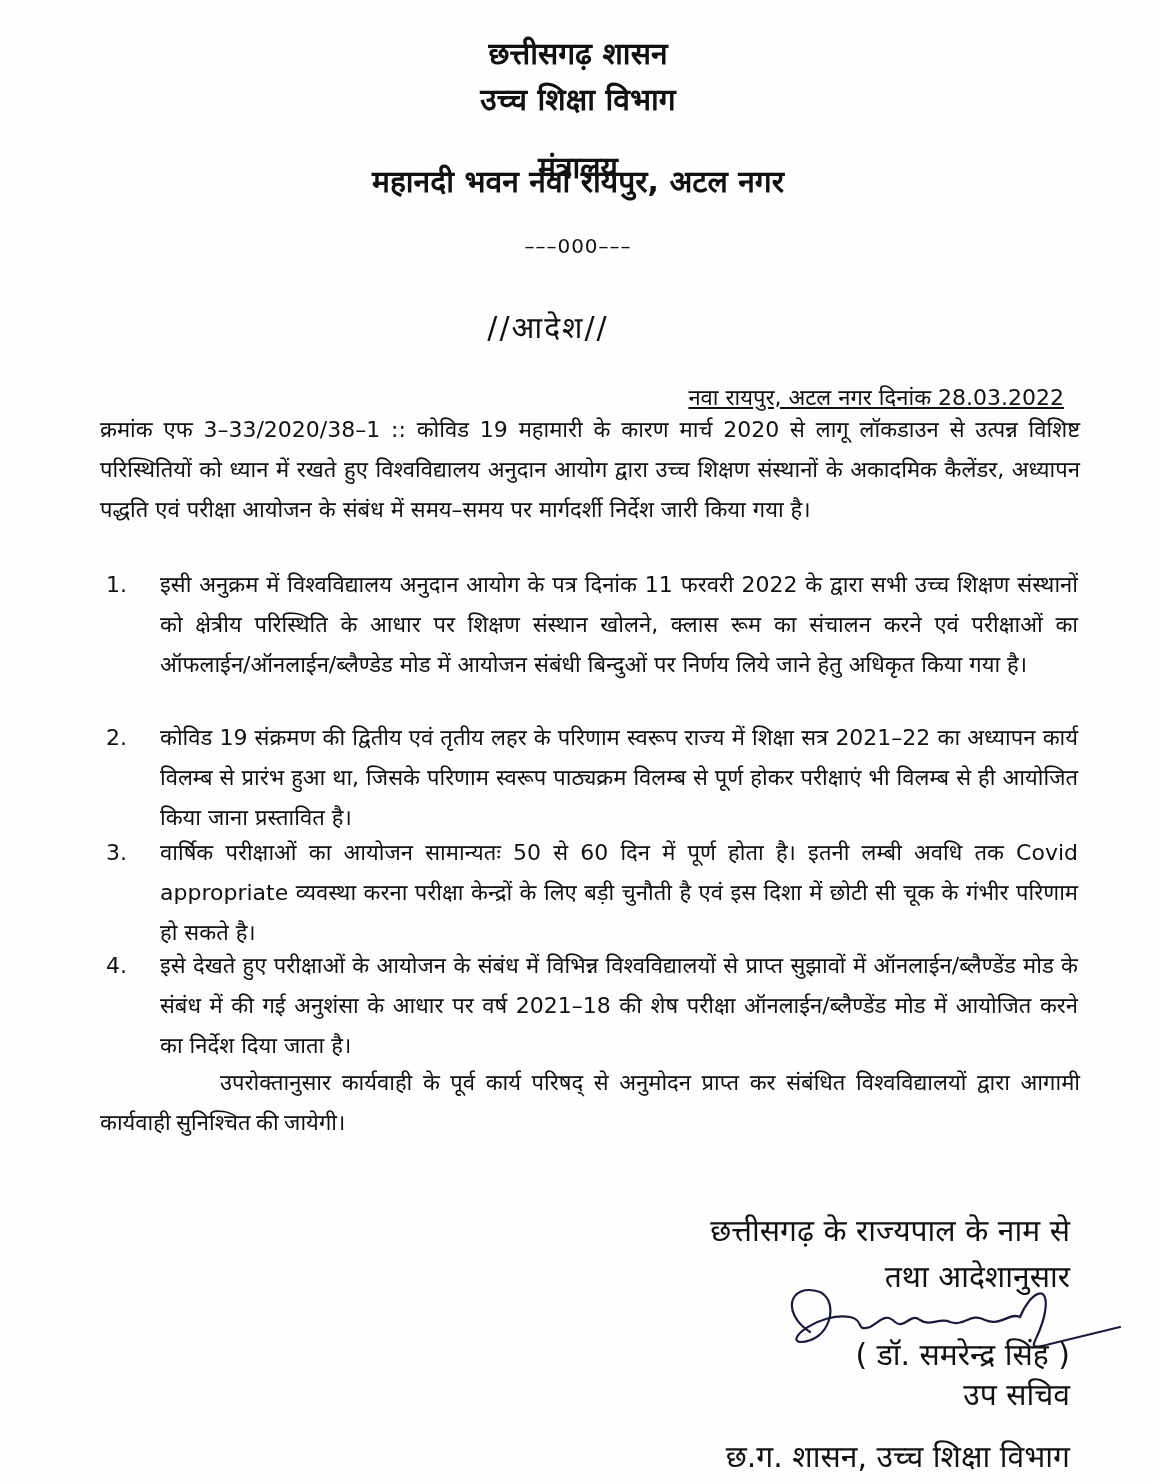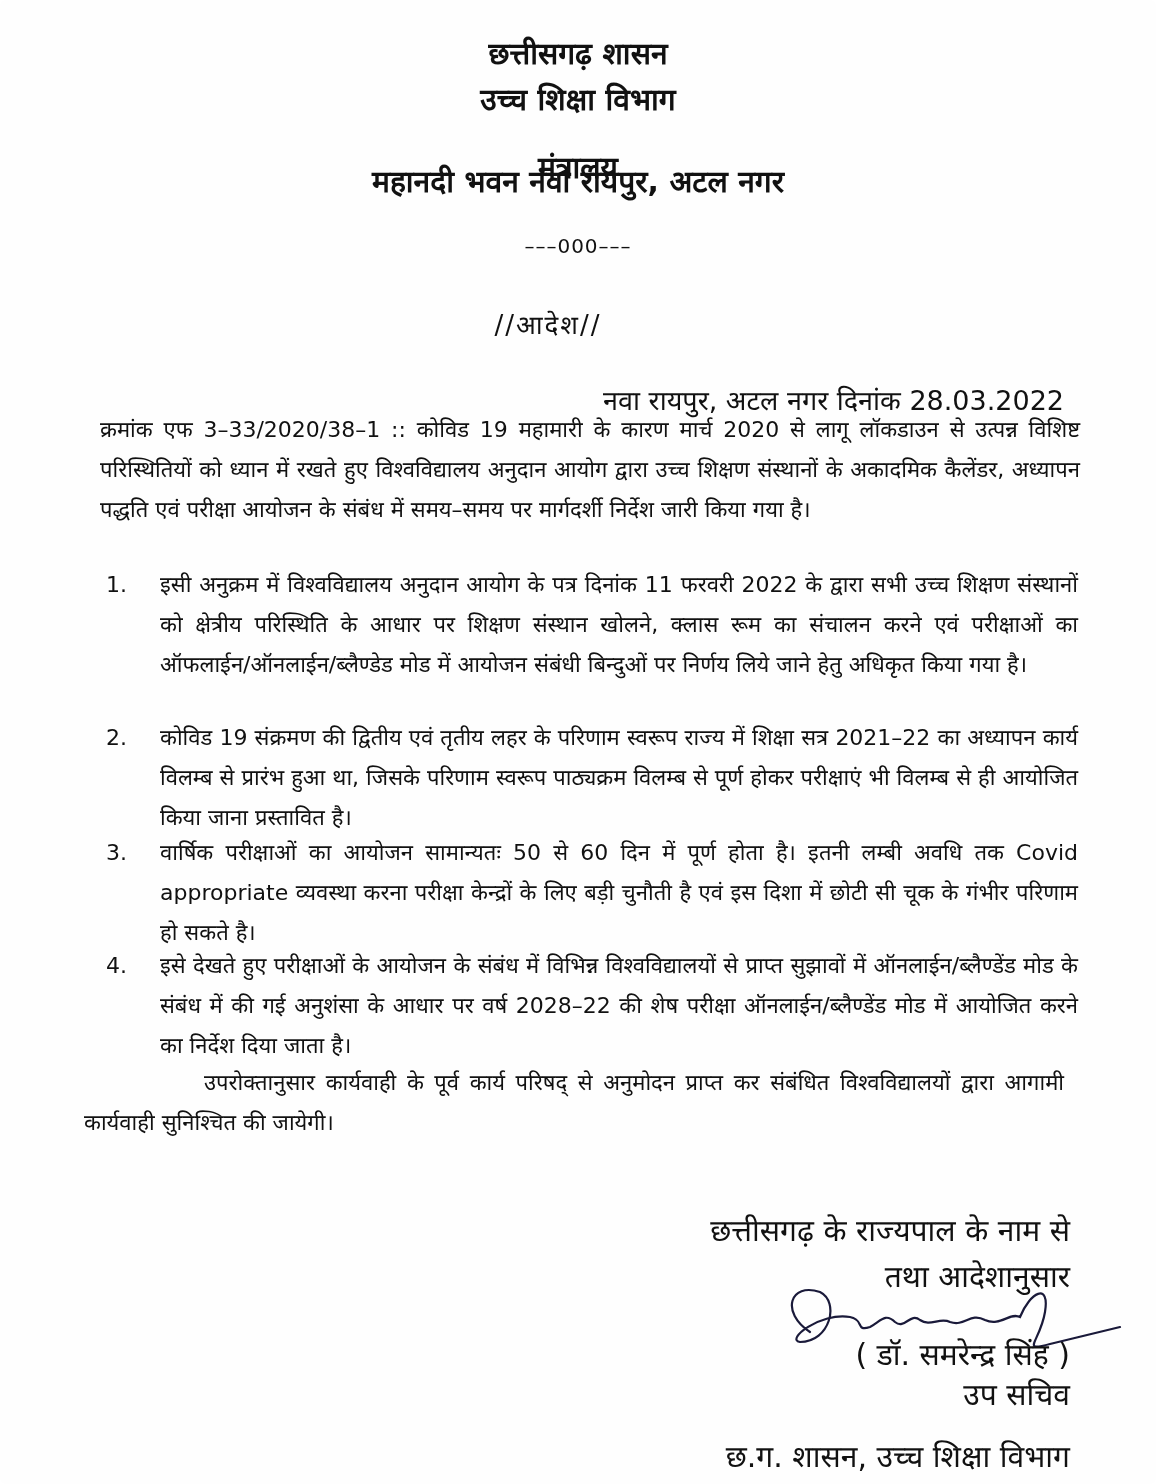--- a/index.html
+++ b/index.html
@@ -4,29 +4,29 @@
 <style>
   html, body { margin: 0; padding: 0; background: #ffffff; }
   body {
     width: 1156px; height: 1484px; position: relative; overflow: hidden;
     font-family: "DejaVu Sans", sans-serif; color: #111;
   }
   .page { position: absolute; left: 0; top: 0; width: 1156px; height: 1484px; background: #fefefe; border-radius: 6px; }
   .hdr { position: absolute; left: 0; width: 1156px; text-align: center; font-weight: bold; font-size: 30px; line-height: 40px; }
   .h1 { top: 34px; } .h2 { top: 80px; } .h3 { top: 122px; margin-top: 26px; } .h4 { top: 162px; }
   .sep { position: absolute; top: 234px; left: 0; width: 1156px; text-align: center; font-size: 20px; letter-spacing: 1px; }
-  .order { position: absolute; top: 306px; left: 0; width: 1096px; text-align: center; font-size: 26px; letter-spacing: 2px; }
-  .dateline { position: absolute; top: 381px; right: 92px; font-size: 27px; }
+  .order { position: absolute; top: 306px; left: 0; width: 1096px; text-align: center; font-size: 30px; letter-spacing: 2px; }
+  .dateline { position: absolute; top: 381px; right: 92px; font-size: 22px; text-decoration: underline; }
   .body { position: absolute; left: 100px; width: 980px; font-size: 22px; line-height: 40px; text-align: justify; }
   .p0 { top: 410px; }
   .item { position: absolute; left: 100px; width: 980px; font-size: 22px; line-height: 40px; }
   .item .num { position: absolute; left: 6px; top: 0; width: 40px; }
   .item .txt { position: absolute; left: 60px; width: 918px; text-align: justify; }
   .i1 { top: 565px; } .i2 { top: 718px; } .i3 { top: 833px; } .i4 { top: 946px; }
-  .closing { position: absolute; left: 84px; top: 1063px; width: 980px; font-size: 22px; line-height: 40px; text-align: justify; text-indent: 120px; }
+  .closing { position: absolute; left: 100px; top: 1063px; width: 980px; font-size: 22px; line-height: 40px; text-align: justify; text-indent: 120px; font-family: Liberation Serif, serif; }
   .sig { position: absolute; left: 690px; width: 380px; text-align: right; font-size: 30px; line-height: 34px; }
   .s1 { top: 1214px; } .s2 { top: 1260px; } .s3 { top: 1338px; } .s4 { top: 1378px; } .s5 { top: 1420px; margin-top: 20px; }
   .signature { position: absolute; left: 770px; top: 1272px; width: 360px; height: 90px; }
 </style>
 </head>
 <body>
 
 <div class="page">
   <div class="hdr h1">छत्तीसगढ़ शासन</div>
   <div class="hdr h2">उच्च शिक्षा विभाग</div>
@@ -46,21 +46,21 @@
   <div class="item i2">
     <span class="num">2.</span>
     <span class="txt">कोविड 19 संक्रमण की द्वितीय एवं तृतीय लहर के परिणाम स्वरूप राज्य में शिक्षा सत्र 2021–22 का अध्यापन कार्य विलम्ब से प्रारंभ हुआ था, जिसके परिणाम स्वरूप पाठ्यक्रम विलम्ब से पूर्ण होकर परीक्षाएं भी विलम्ब से ही आयोजित किया जाना प्रस्तावित है।</span>
   </div>
   <div class="item i3">
     <span class="num">3.</span>
     <span class="txt">वार्षिक परीक्षाओं का आयोजन सामान्यतः 50 से 60 दिन में पूर्ण होता है। इतनी लम्बी अवधि तक Covid appropriate व्यवस्था करना परीक्षा केन्द्रों के लिए बड़ी चुनौती है एवं इस दिशा में छोटी सी चूक के गंभीर परिणाम हो सकते है।</span>
   </div>
   <div class="item i4">
     <span class="num">4.</span>
-    <span class="txt">इसे देखते हुए परीक्षाओं के आयोजन के संबंध में विभिन्न विश्वविद्यालयों से प्राप्त सुझावों में ऑनलाईन/ब्लैण्डेंड मोड के संबंध में की गई अनुशंसा के आधार पर वर्ष 2028–22 की शेष परीक्षा ऑनलाईन/ब्लैण्डेंड मोड में आयोजित करने का निर्देश दिया जाता है।</span>
+    <span class="txt">इसे देखते हुए परीक्षाओं के आयोजन के संबंध में विभिन्न विश्वविद्यालयों से प्राप्त सुझावों में ऑनलाईन/ब्लैण्डेंड मोड के संबंध में की गई अनुशंसा के आधार पर वर्ष 2021–18 की शेष परीक्षा ऑनलाईन/ब्लैण्डेंड मोड में आयोजित करने का निर्देश दिया जाता है।</span>
   </div>
 
   <div class="closing">उपरोक्तानुसार कार्यवाही के पूर्व कार्य परिषद् से अनुमोदन प्राप्त कर संबंधित विश्वविद्यालयों द्वारा आगामी कार्यवाही सुनिश्चित की जायेगी।</div>
 
   <div class="sig s1">छत्तीसगढ़ के राज्यपाल के नाम से</div>
   <div class="sig s2">तथा आदेशानुसार</div>
 
   <svg class="signature" viewBox="0 0 360 90">
     <path d="M40 60 C 10 40, 20 10, 50 20 C 70 30, 60 70, 30 70 C 15 68, 50 40, 80 45 C 95 48, 85 60, 100 55 C 110 50, 115 40, 125 50 C 135 58, 140 40, 150 48 C 160 55, 170 45, 180 50 C 195 55, 200 40, 215 48 C 230 55, 240 40, 250 45 C 260 20, 280 10, 275 40 C 270 70, 250 80, 280 72 L 350 55" fill="none" stroke="#1a1a3a" stroke-width="2.2" stroke-linecap="round"></path>
   </svg>

